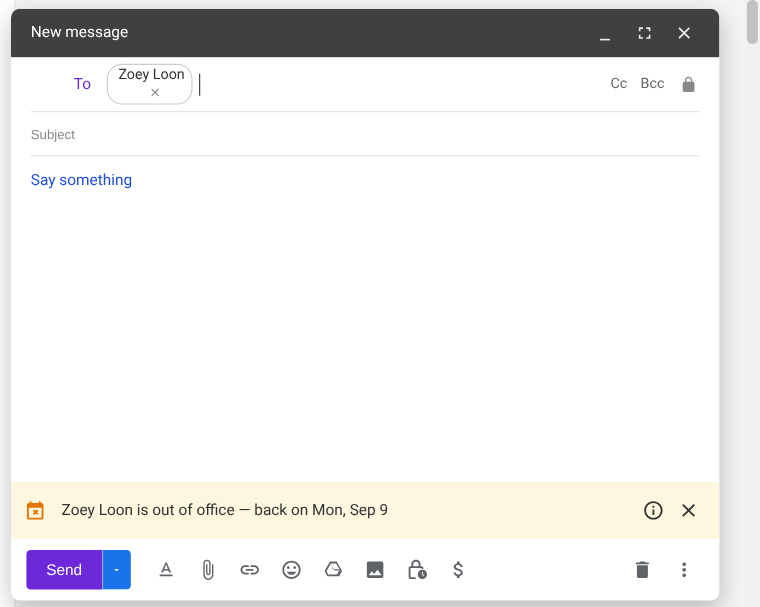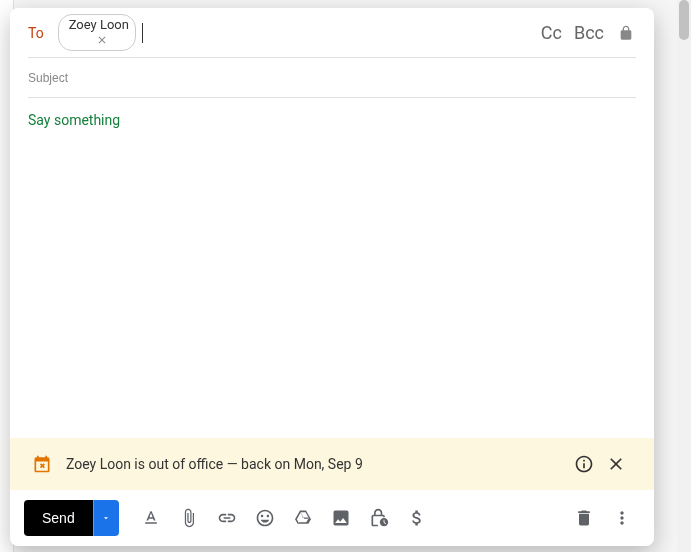--- a/index.html
+++ b/index.html
@@ -59,21 +59,21 @@
     }
     .field-row {
       display: flex;
       align-items: center;
       min-height: 40px;
       border-bottom: 1px solid #e0e0e0;
       padding: 6px 0;
       font-size: 14px;
       color: #555;
     }
-    .field-label { color: #c2410c; margin-right: 14px; font-size: 14px; }
+    .field-label { color: #6d28d9; margin-right: 14px; font-size: 14px; margin-left: 39px; }
     .chip {
       display: inline-flex;
       align-items: center;
       border: 1px solid #ccc;
       border-radius: 14px;
       padding: 2px 6px 2px 10px;
       font-size: 13px;
       color: #333;
       margin-right: 6px;
       flex-direction: column;
@@ -92,21 +92,21 @@
     .to-input {
       border: none;
       outline: none;
       font-size: 14px;
       height: 20px;
       border-left: 1px solid #333;
       padding-left: 1px;
       width: 2px;
     }
     .spacer-flex { flex: 1; }
-    .cc-bcc { color: #666; font-size: 18px; margin-left: 12px; cursor: pointer; }
+    .cc-bcc { color: #666; font-size: 13px; margin-left: 12px; cursor: pointer; }
     .lock-btn {
       margin-left: 12px;
       color: #888;
       cursor: pointer;
       width: 20px;
       display: flex;
       align-items: center;
       justify-content: center;
     }
     .subject-input {
@@ -115,27 +115,27 @@
       font-size: 12px;
       width: 100%;
       height: 24px;
       color: #333;
     }
     .subject-input::placeholder { color: #888; }
     .body-area {
       flex: 1;
       padding: 14px 18px;
       font-size: 14px;
-      color: #15803d;
+      color: #1d4ed8;
     }
     .banner {
       background: #fef7e0;
       display: flex;
       align-items: center;
-      padding: 10px 22px;
+      padding: 10px 12px;
       font-size: 14px;
       color: #333;
     }
     .banner-icon {
       width: 20px;
       height: 20px;
       margin-right: 14px;
       color: #e37400;
       display: flex;
       align-items: center;
@@ -155,21 +155,21 @@
       display: flex;
       align-items: center;
       padding: 10px 14px;
       gap: 2px;
     }
     .send-group {
       display: flex;
       margin-right: 12px;
     }
     .send-btn {
-      background: #000000;
+      background: #6d28d9;
       color: #fff;
       border: none;
       padding: 0 18px;
       height: 36px;
       border-radius: 4px 0 0 4px;
       font-size: 14px;
       font-weight: 500;
       cursor: pointer;
     }
     .send-more {
@@ -215,20 +215,38 @@
       border-radius: 5px;
     }
   </style>
 </head>
 <body>
 
 <div class="bg-strip"></div>
 
 <div class="compose-window">
 
+  <div class="titlebar">
+    <span class="titlebar-title">New message</span>
+    <div class="titlebar-btn">
+      <svg viewBox="0 0 24 24">
+          <path fill="currentColor" d="M6 19h12v2H6z"></path>
+        </svg>
+    </div>
+    <div class="titlebar-btn">
+      <svg viewBox="0 0 24 24">
+          <path fill="currentColor" d="M7 14H5v5h5v-2H7v-3zm-2-4h2V7h3V5H5v5zm12 7h-3v2h5v-5h-2v3zM14 5v2h3v3h2V5h-5z"></path>
+        </svg>
+    </div>
+    <div class="titlebar-btn">
+      <svg viewBox="0 0 24 24">
+          <path fill="currentColor" d="M19 6.41L17.59 5 12 10.59 6.41 5 5 6.41 10.59 12 5 17.59 6.41 19 12 13.41 17.59 19 19 17.59 13.41 12z"></path>
+        </svg>
+    </div>
+  </div>
 
   <div class="header-fields">
     <div class="field-row">
       <span class="field-label">To</span>
       <span class="chip">
         <span>Zoey Loon</span>
         <span class="chip-remove">
           <svg width="12" height="12" viewBox="0 0 24 24">
               <path fill="currentColor" d="M19 6.41L17.59 5 12 10.59 6.41 5 5 6.41 10.59 12 5 17.59 6.41 19 12 13.41 17.59 19 19 17.59 13.41 12z"></path>
             </svg>

